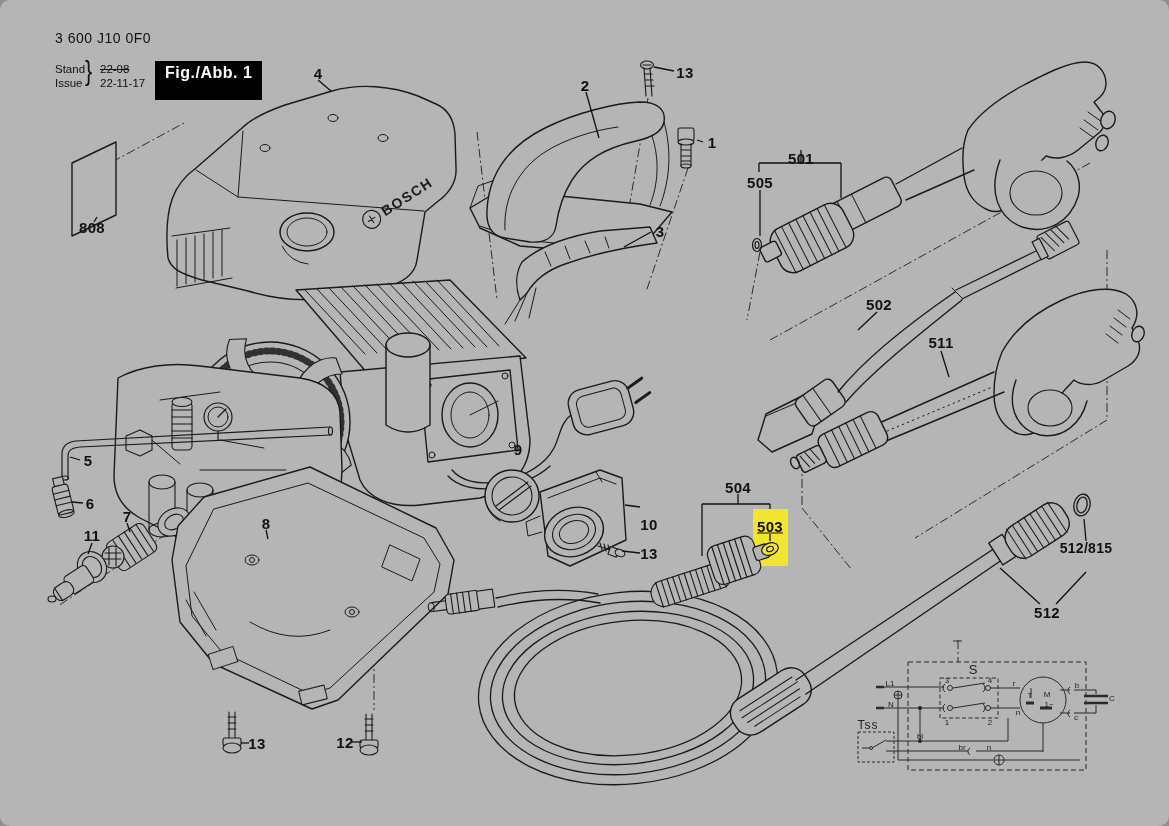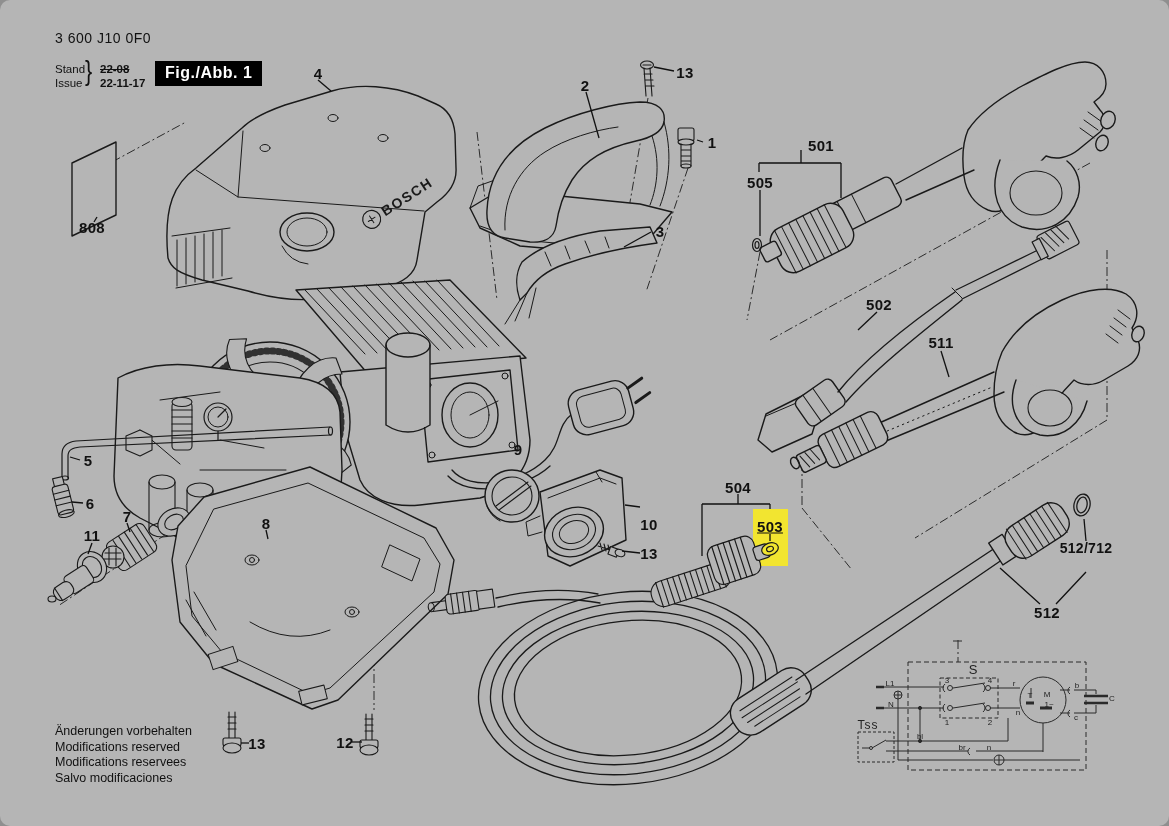--- a/index.html
+++ b/index.html
@@ -4,26 +4,26 @@
 <style>
   html,body{margin:0;padding:0;background:#8f8f8f;}
   #stage{
     position:relative;width:1169px;height:826px;margin:0 auto;
     background:#b5b5b5;border-radius:10px;overflow:hidden;
     font-family:"Liberation Sans", sans-serif;color:#111;
   }
   #art{position:absolute;left:0;top:0;}
   .hdr-pn{position:absolute;left:55px;top:30px;font-size:14px;letter-spacing:.5px;}
   .hdr-row{position:absolute;left:55px;font-size:11.5px;}
-  .hdr-val{position:absolute;left:100px;font-size:11.5px;font-weight:bold;}
+  .hdr-val{position:absolute;left:100px;font-size:11.5px;}
   .strike{text-decoration:line-through;}
   .brace{position:absolute;left:84px;top:56px;font-size:27px;font-weight:400;transform:scaleX(.8);}
   .figbox{
     position:absolute;left:155px;top:61px;background:#000;color:#fff;
-    font-weight:bold;font-size:16px;padding:3px 10px 4px;letter-spacing:.5px;
+    font-weight:bold;font-size:16px;padding:3px 10px 18px;letter-spacing:.5px;
   }
   .footer{position:absolute;left:55px;top:724px;font-size:12.5px;line-height:15.5px;}
   .callout{
     position:absolute;transform:translate(-50%,-50%);
     font-weight:bold;font-size:15px;white-space:nowrap;letter-spacing:.3px;
   }
   .callout.small{font-size:14px;}
   .wlabel{
     position:absolute;transform:translate(-50%,-50%);
     font-size:8px;color:#222;white-space:nowrap;
@@ -485,49 +485,43 @@
 </svg>
 
   <div class="hdr-pn">3 600 J10 0F0</div>
   <div class="hdr-row" style="top:63px">Stand</div>
   <div class="hdr-row" style="top:77px">Issue</div>
   <div class="brace">}</div>
   <div class="hdr-val strike" style="top:63px">22-08</div>
   <div class="hdr-val" style="top:77px">22-11-17</div>
   <div class="figbox">Fig./Abb. 1</div>
 
-  <div class="footer">
-    <div>Änderungen vorbehalten</div>
-    <div>Modifications reserved</div>
-    <div>Modifications reservees</div>
-    <div>Salvo modificaciones</div>
-  </div>
 
   <div id="labels">
       <span class="callout" style="left: 92px; top: 227px; text-align: center;">808</span>
       <span class="callout" style="left: 318px; top: 73px;">4</span>
       <span class="callout" style="left: 585px; top: 85px;">2</span>
       <span class="callout" style="left: 685px; top: 72px;">13</span>
       <span class="callout" style="left: 712px; top: 142px;">1</span>
       <span class="callout" style="left: 660px; top: 231px;">3</span>
-      <span class="callout" style="left: 801px; top: 145px; margin-left: 20px;">501</span>
+      <span class="callout" style="left: 801px; top: 158px;">501</span>
       <span class="callout" style="left: 760px; top: 182px;">505</span>
       <span class="callout" style="left: 879px; top: 304px;">502</span>
       <span class="callout" style="left: 941px; top: 342px;">511</span>
       <span class="callout" style="left: 88px; top: 460px;">5</span>
       <span class="callout" style="left: 90px; top: 503px;">6</span>
       <span class="callout" style="left: 127px; top: 516px;">7</span>
       <span class="callout" style="left: 92px; top: 535px;">11</span>
       <span class="callout" style="left: 266px; top: 523px;">8</span>
       <span class="callout" style="left: 518px; top: 449px;">9</span>
       <span class="callout" style="left: 649px; top: 524px;">10</span>
       <span class="callout" style="left: 649px; top: 553px;">13</span>
       <span class="callout" style="left: 738px; top: 487px;">504</span>
       <span class="callout" style="left: 770px; top: 526px; text-decoration: underline;">503</span>
-      <span class="callout small" style="left: 1086px; top: 548px;">512/712</span>
+      <span class="callout small" style="left: 1086px; top: 548px;">512/815</span>
       <span class="callout" style="left: 1047px; top: 612px;">512</span>
       <span class="callout" style="left: 257px; top: 743px;">13</span>
       <span class="callout" style="left: 345px; top: 742px;">12</span>
     </div>
 
   <div id="wlabels">
       <span class="wlabel" style="left: 890px; top: 683px;">L1</span>
       <span class="wlabel" style="left: 891px; top: 704px;">N</span>
       <span class="wlabel big" style="left: 973px; top: 669px;">S</span>
       <span class="wlabel" style="left: 947px; top: 680px;">3</span>

